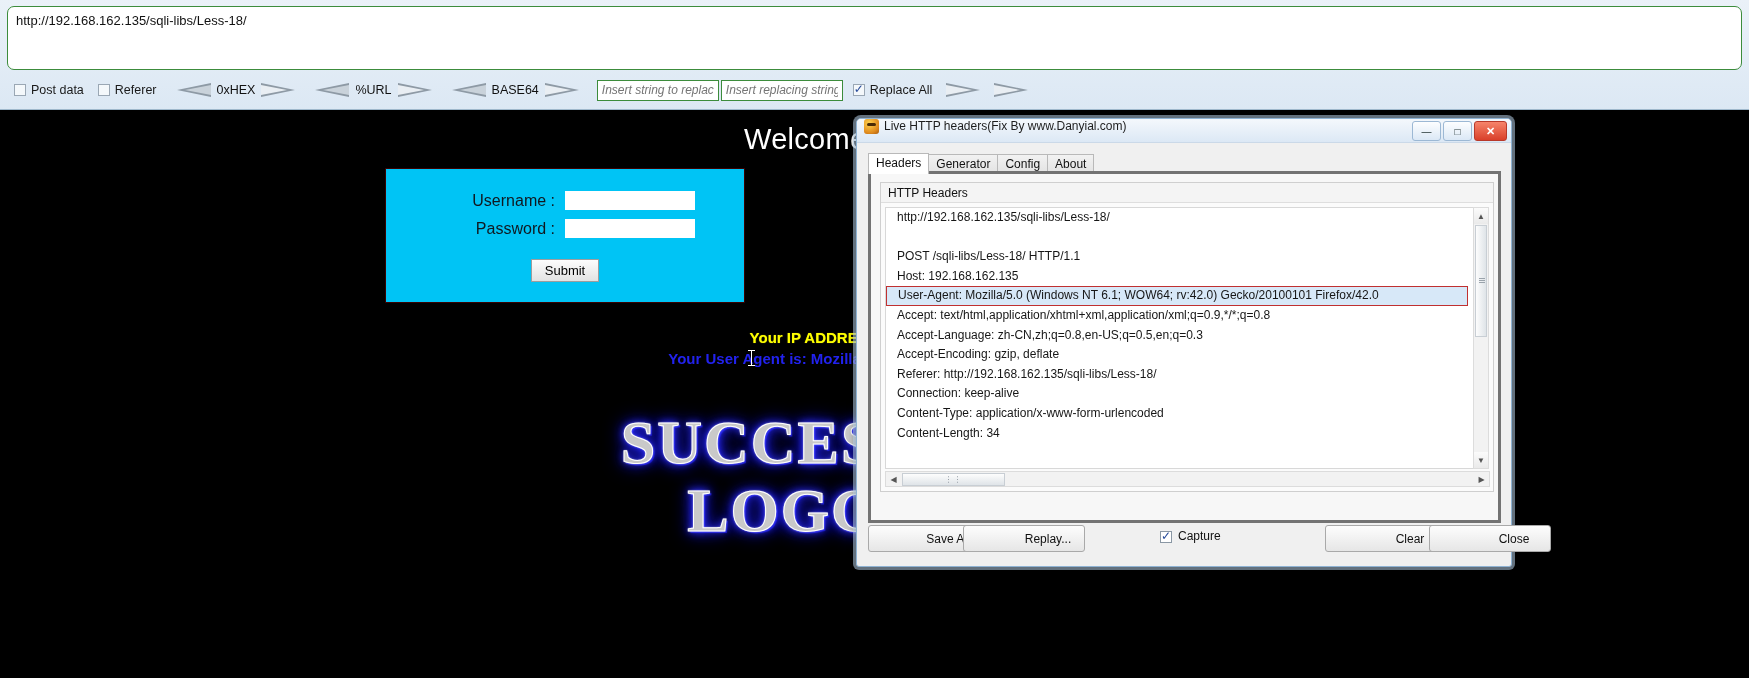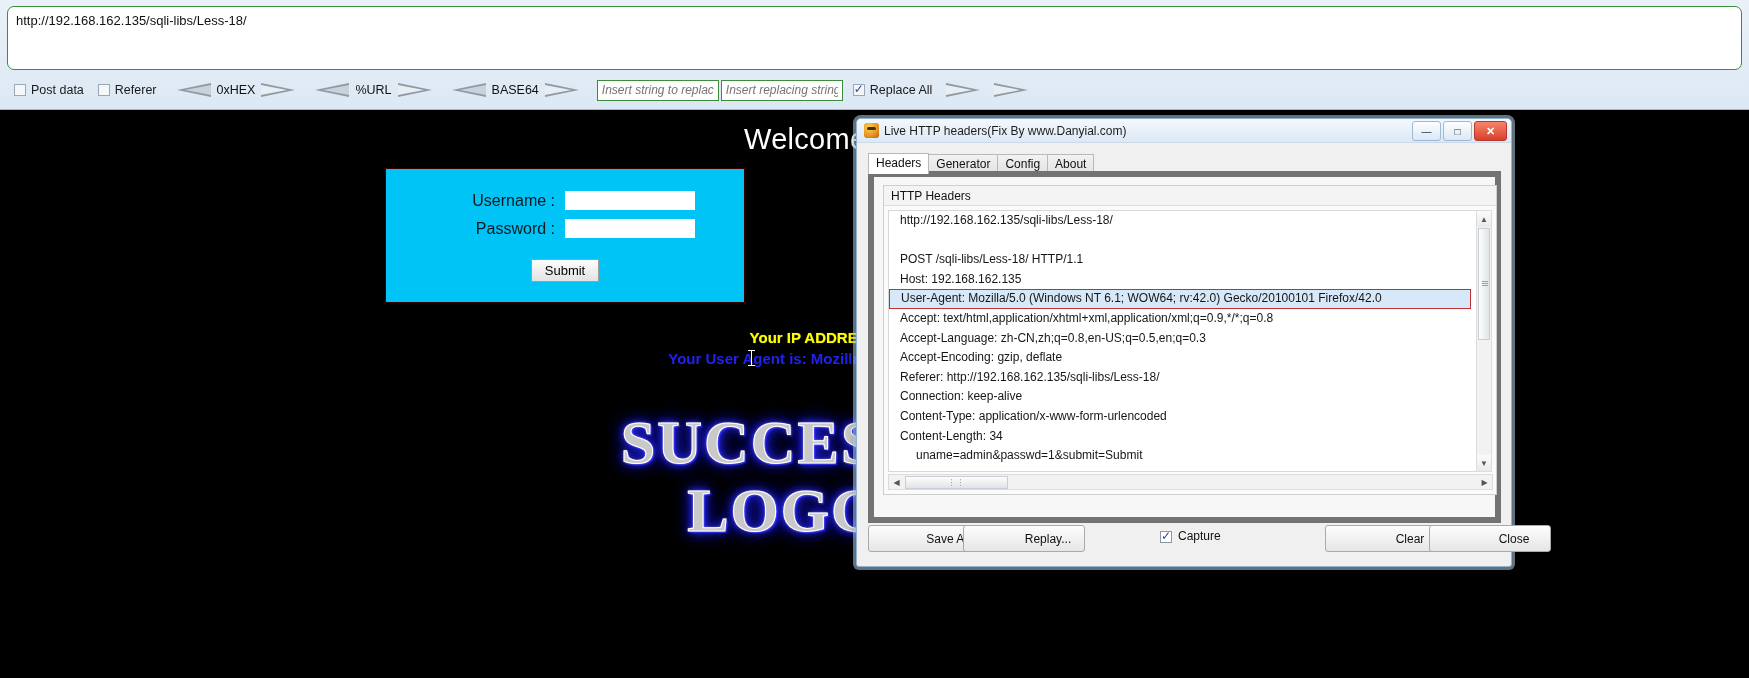--- a/index.html
+++ b/index.html
@@ -181,21 +181,21 @@
     border: 1px solid #8fb3d4;
     border-radius: 5px 5px 3px 3px;
     box-shadow: 0 0 0 3px rgba(180,205,230,0.55), 0 3px 10px rgba(0,0,0,0.45);
     box-sizing: border-box;
   }
   .titlebar {
     height: 23px; position: relative;
     background: linear-gradient(#f4f8fc, #dce8f5);
     border-bottom: 1px solid #cbd9e8;
     border-radius: 4px 4px 0 0;
-    display: flex; align-items: center;
+    display: flex; 
   }
   .tb-icon {
     width: 15px; height: 15px; margin-left: 7px; margin-right: 5px;
     border-radius: 3px;
     background: radial-gradient(circle at 35% 30%, #ffd34d, #e08b1e 65%, #a85c10);
     position: relative; flex: none;
   }
   .tb-icon::after {
     content: ""; position: absolute; left: 3px; top: 4px; width: 9px; height: 3px;
     background: #4a2b05; border-radius: 2px;
@@ -228,21 +228,21 @@
     margin-right: -1px;
   }
   .tab.active {
     background: #ffffff;
     padding-bottom: 4px;
     position: relative; z-index: 2;
   }
   .tabpanel {
     position: absolute; left: 11px; top: 52px;
     width: 633px; height: 352px;
-    border: 6px solid #737373; background: #f7f7f7;
+    border: 3px solid #737373; background: #f7f7f7;
     box-sizing: border-box;
   }
   .grpbox {
     position: absolute; left: 9px; top: 8px;
     width: 614px; height: 310px;
     border: 1px solid #cfcfcf; background: #fbfbfb;
     box-sizing: border-box;
   }
   .grp-title {
     font-size: 12px; color: #111; padding: 3px 0 2px 7px;
@@ -441,21 +441,20 @@
           <div class="hdr-line">POST /sqli-libs/Less-18/ HTTP/1.1</div>
           <div class="hdr-line">Host: 192.168.162.135</div>
           <div class="hdr-line selected">User-Agent: Mozilla/5.0 (Windows NT 6.1; WOW64; rv:42.0) Gecko/20100101 Firefox/42.0</div>
           <div class="hdr-line">Accept: text/html,application/xhtml+xml,application/xml;q=0.9,*/*;q=0.8</div>
           <div class="hdr-line">Accept-Language: zh-CN,zh;q=0.8,en-US;q=0.5,en;q=0.3</div>
           <div class="hdr-line">Accept-Encoding: gzip, deflate</div>
           <div class="hdr-line">Referer: http://192.168.162.135/sqli-libs/Less-18/</div>
           <div class="hdr-line">Connection: keep-alive</div>
           <div class="hdr-line">Content-Type: application/x-www-form-urlencoded</div>
           <div class="hdr-line">Content-Length: 34</div>
-          <div class="hdr-line indent">uname=admin&amp;passwd=1&amp;submit=Submit</div>
         </div>
 
         <div class="vscroll">
           <div class="arrow-up">▲</div>
           <div class="thumb">
             <span class="grip"></span>
           </div>
           <div class="arrow-dn" style="position:absolute;bottom:0;left:0;right:0;">▼</div>
         </div>
 

